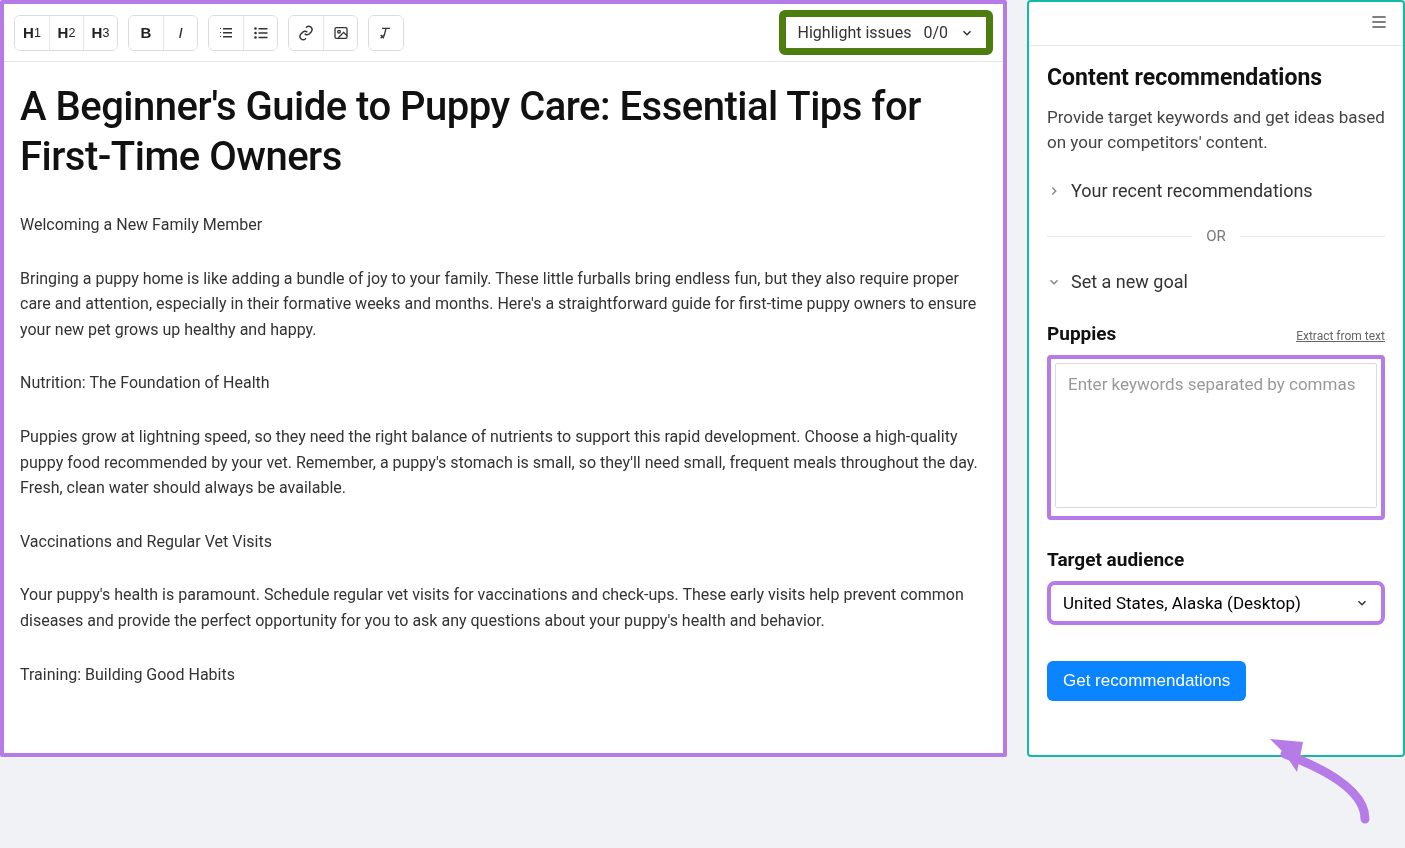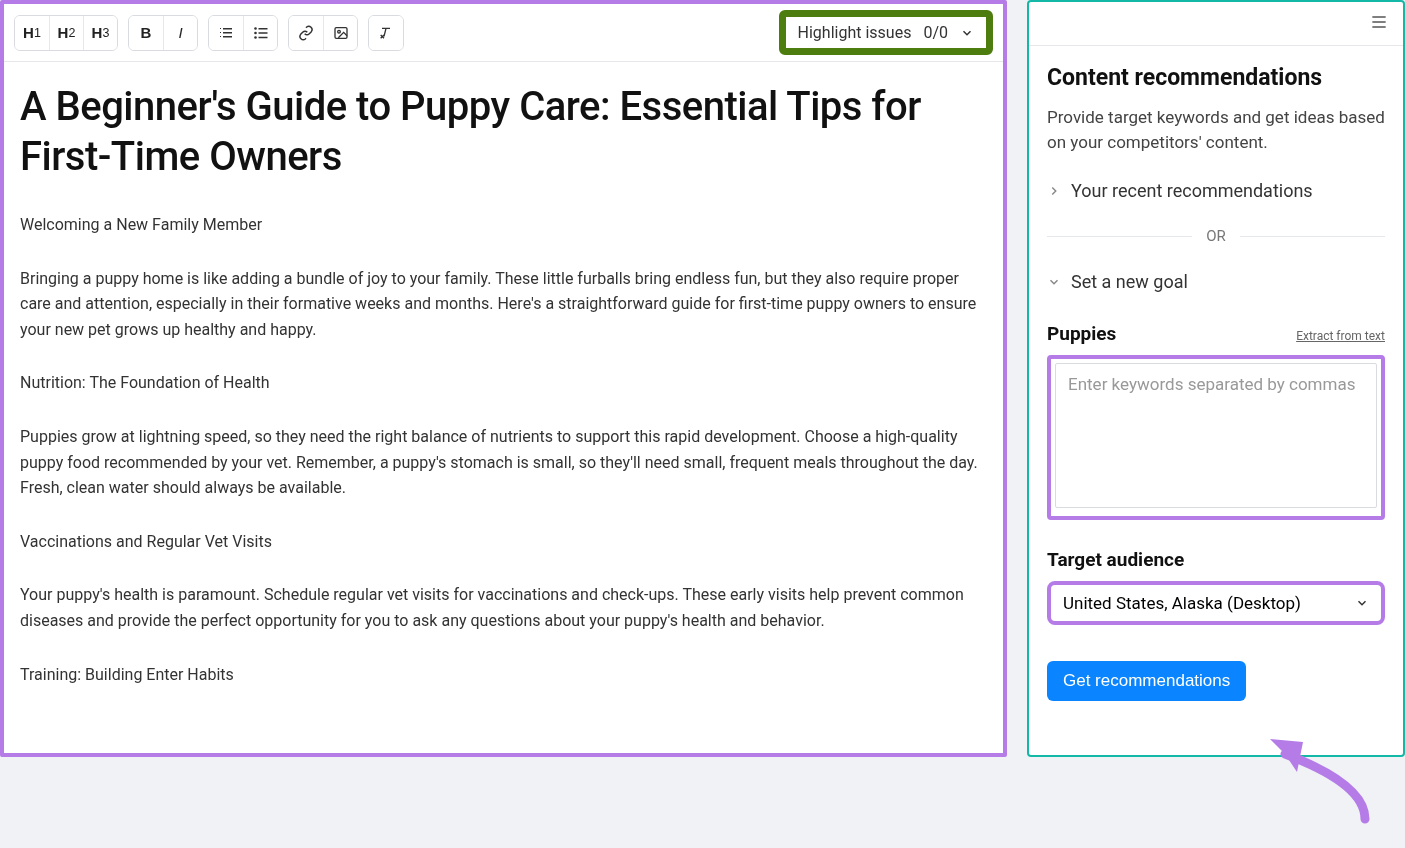--- a/index.html
+++ b/index.html
@@ -129,21 +129,21 @@
     </div>
 
     <div class="editor-content">
       <h1>A Beginner's Guide to Puppy Care: Essential Tips for First-Time Owners</h1>
       <p>Welcoming a New Family Member</p>
       <p>Bringing a puppy home is like adding a bundle of joy to your family. These little furballs bring endless fun, but they also require proper care and attention, especially in their formative weeks and months. Here's a straightforward guide for first-time puppy owners to ensure your new pet grows up healthy and happy.</p>
       <p>Nutrition: The Foundation of Health</p>
       <p>Puppies grow at lightning speed, so they need the right balance of nutrients to support this rapid development. Choose a high-quality puppy food recommended by your vet. Remember, a puppy's stomach is small, so they'll need small, frequent meals throughout the day. Fresh, clean water should always be available.</p>
       <p>Vaccinations and Regular Vet Visits</p>
       <p>Your puppy's health is paramount. Schedule regular vet visits for vaccinations and check-ups. These early visits help prevent common diseases and provide the perfect opportunity for you to ask any questions about your puppy's health and behavior.</p>
-      <p>Training: Building Enter Habits</p>
+      <p>Training: Building Good Habits</p>
     </div>
   </div>
 
   <div class="side-col">
     <div class="side-top">
       <span class="hamburger">
         <svg width="20" height="20" viewBox="0 0 24 24" fill="none" stroke="#555" stroke-width="2">
             <path d="M4 6h16M4 12h16M4 18h16"></path>
           </svg>
       </span>

